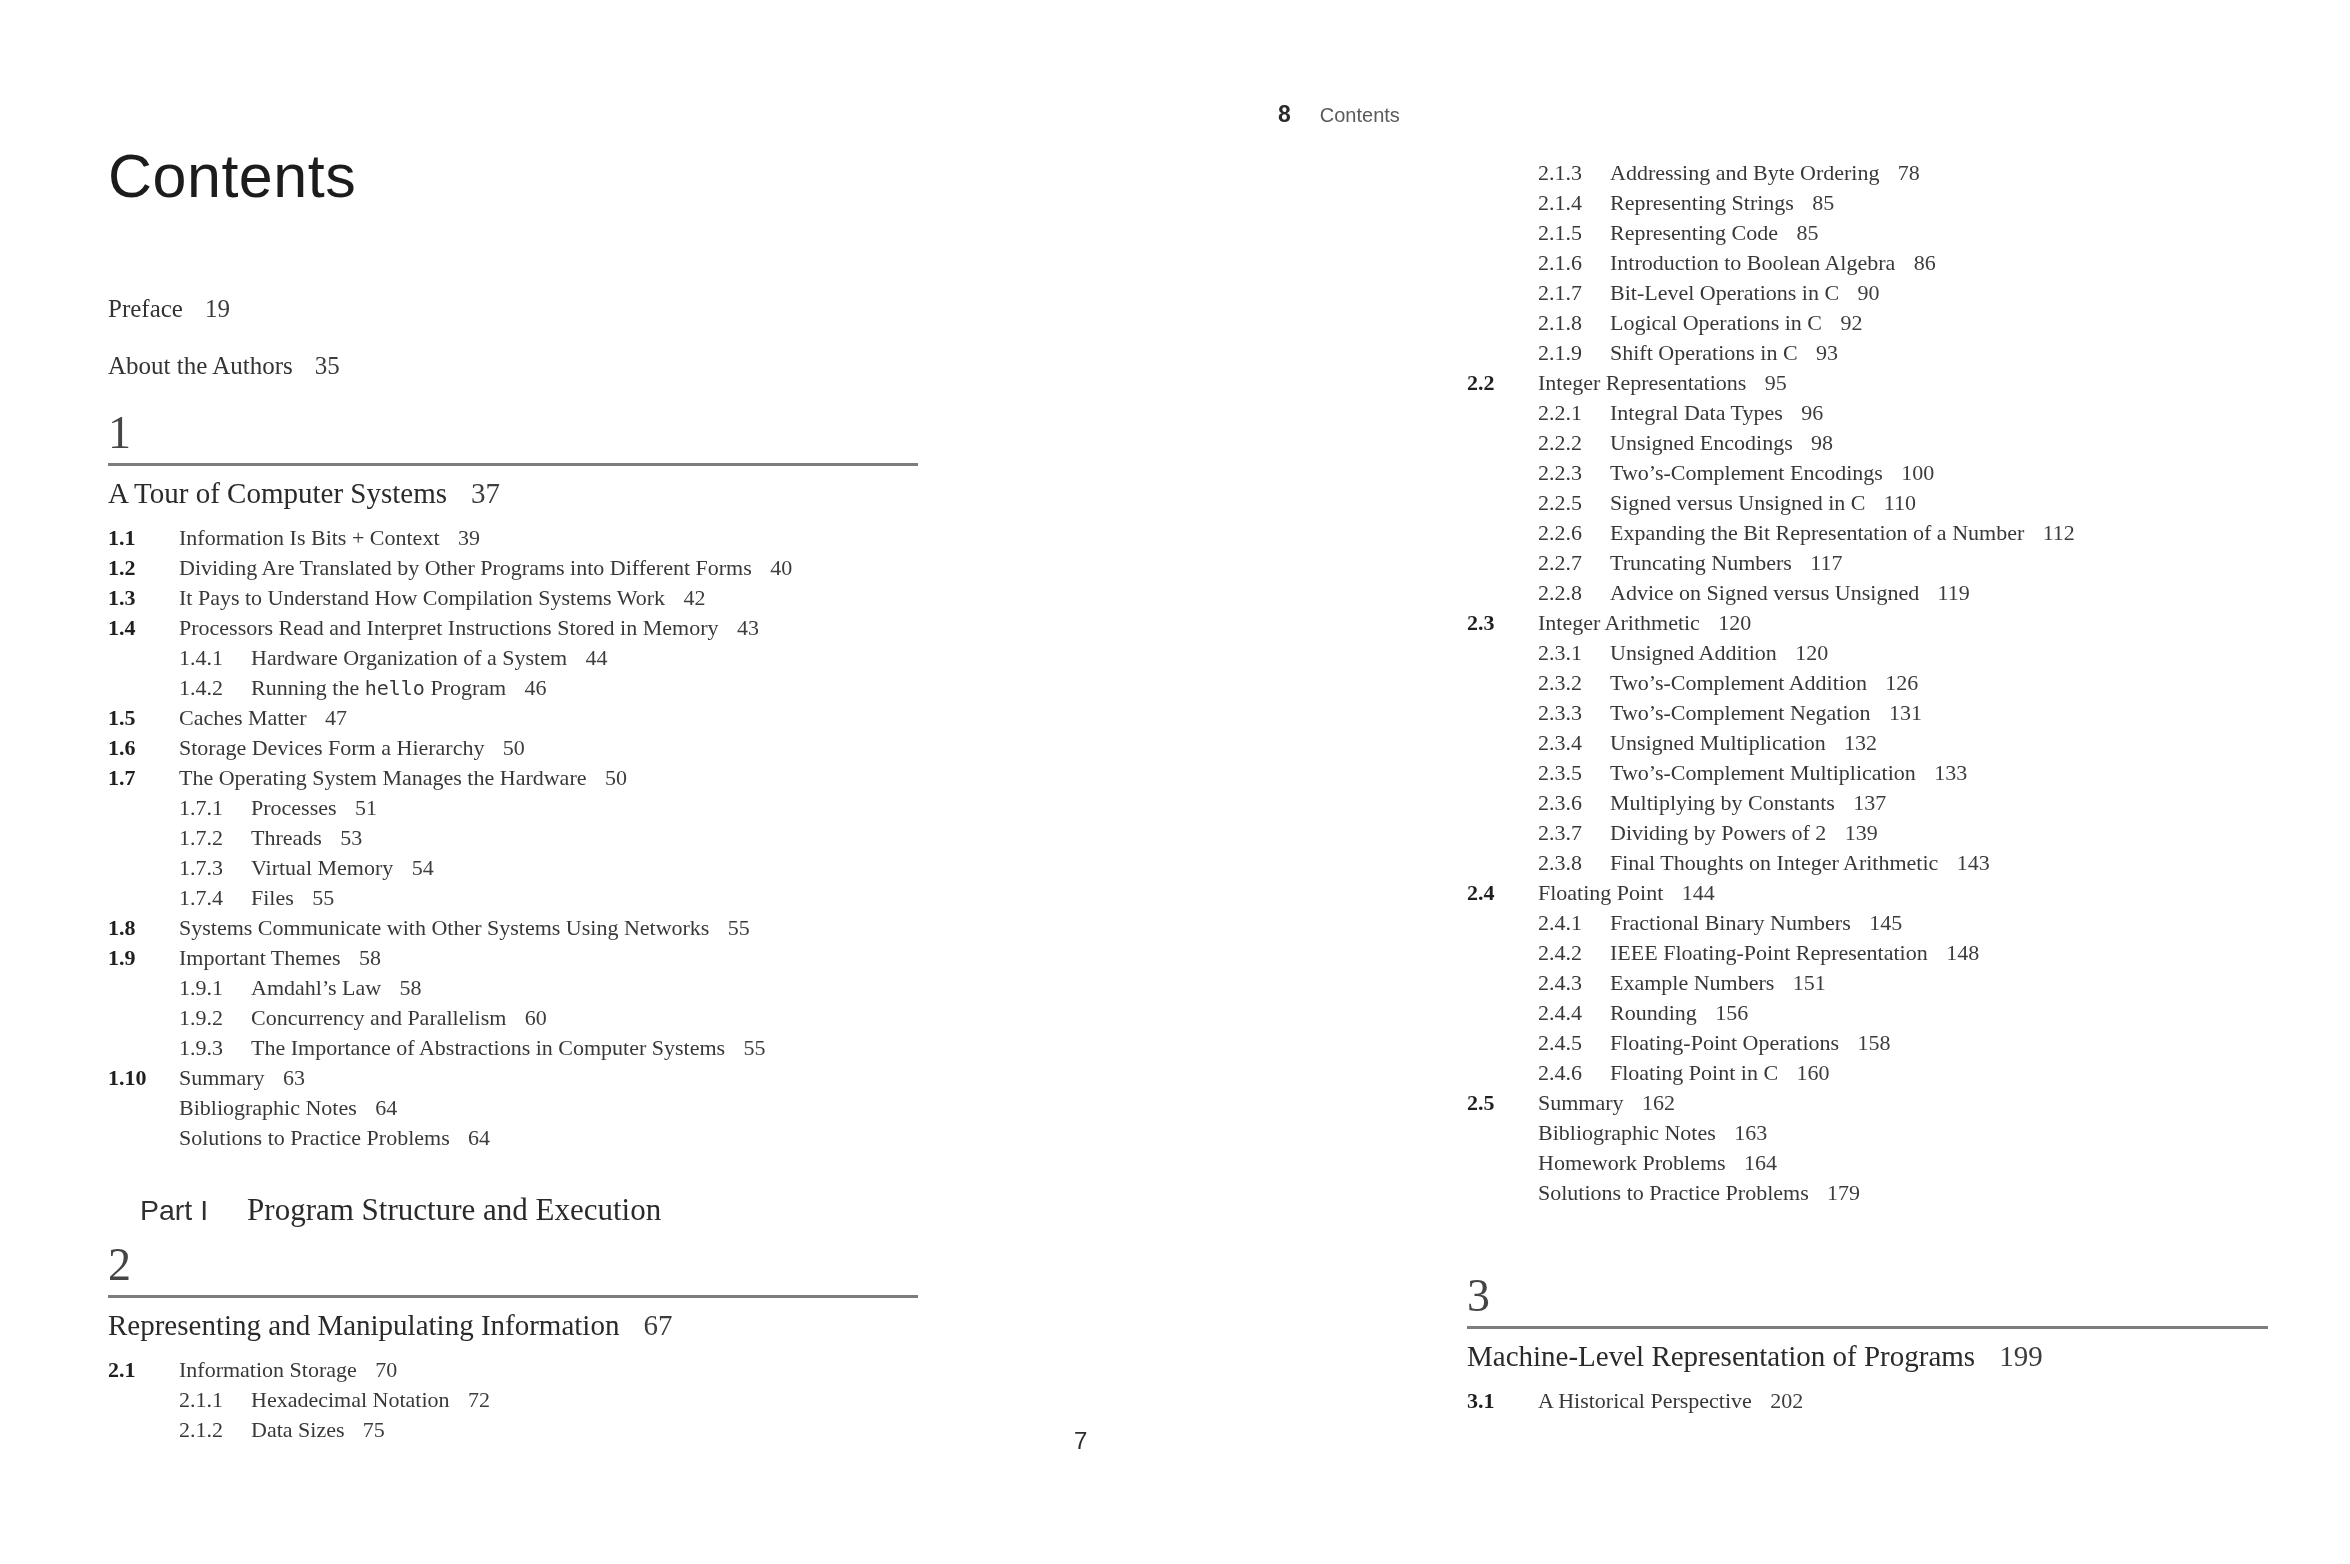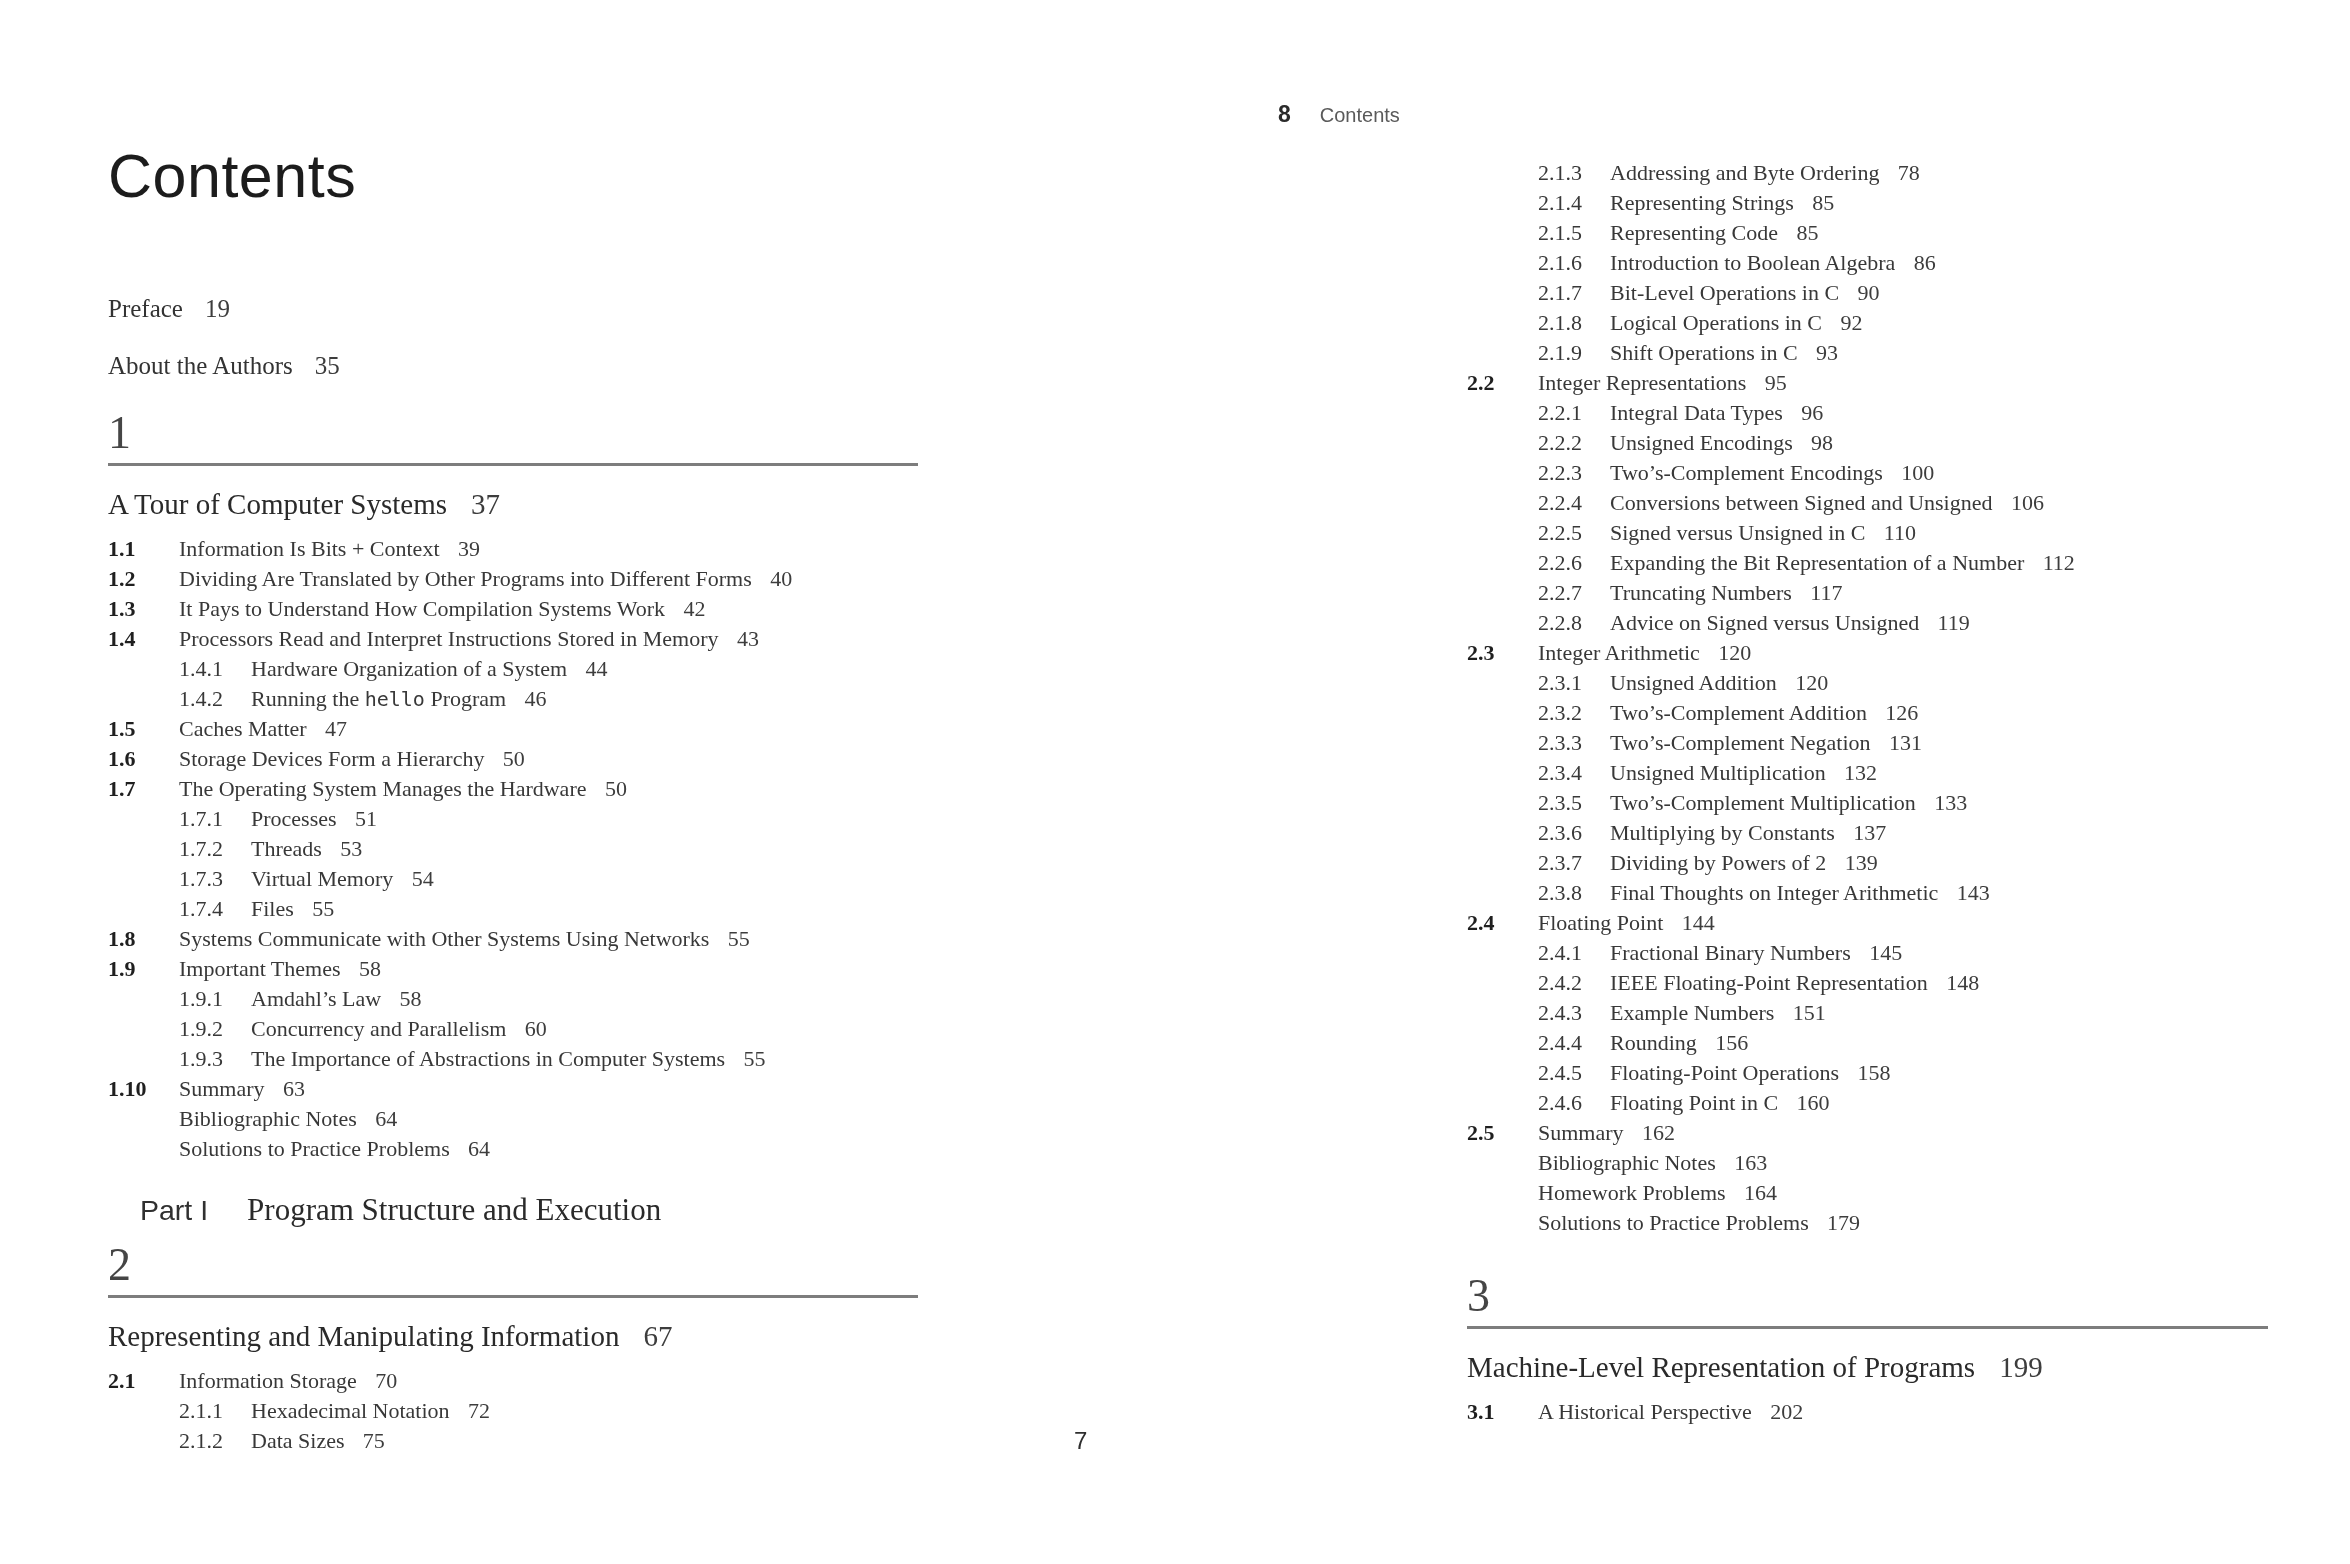--- a/index.html
+++ b/index.html
@@ -29,21 +29,21 @@
   .fm-row + .fm-row { margin-top: 24px; }
   .fm-page { margin-left: 22px; color: #3d3d3d; }
 
   
   .chapter-block { position: absolute; }
   .ch-num {
     font-family: "Liberation Serif", serif;
     font-size: 46px; line-height: 53px; font-weight: 400; color: #454545;
   }
   .ch-rule { height: 3.7px; background: #7d7d7d; margin-top: 3.7px; }
-  .ch-title-row { margin-top: 20px; font-size: 29px; line-height: 37px; color: #2a2a2a; display: flex; align-items: baseline; }
+  .ch-title-row { margin-top: 9px; font-size: 29px; line-height: 37px; color: #2a2a2a; display: flex; align-items: baseline; }
   .ch-page { margin-left: 24px; color: #3d3d3d; }
   .entries { margin-top: 11px; }
 
   
   .toc-row { display: flex; align-items: baseline; font-size: 22px; color: #383838; }
   .lh-left .toc-row  { line-height: 30px; }
   .lh-right .toc-row { line-height: 30px; }
   .toc-num  { flex: none; width: 71px; font-weight: bold; color: #1f1f1f; }
   .toc-row.sub { padding-left: 71px; }
   .toc-row.sub .toc-num { width: 72px; font-weight: normal; color: #383838; }
@@ -309,25 +309,20 @@
         <span class="toc-num">2.2.2</span>
         <span class="toc-title">Unsigned Encodings</span>
         <span class="toc-page">98</span>
       </div>
       <div class="toc-row sub">
         <span class="toc-num">2.2.3</span>
         <span class="toc-title">Two’s-Complement Encodings</span>
         <span class="toc-page">100</span>
       </div>
       <div class="toc-row sub">
-        <span class="toc-num">2.2.4</span>
-        <span class="toc-title">Conversions between Signed and Unsigned</span>
-        <span class="toc-page">106</span>
-      </div>
-      <div class="toc-row sub">
         <span class="toc-num">2.2.5</span>
         <span class="toc-title">Signed versus Unsigned in C</span>
         <span class="toc-page">110</span>
       </div>
       <div class="toc-row sub">
         <span class="toc-num">2.2.6</span>
         <span class="toc-title">Expanding the Bit Representation of a Number</span>
         <span class="toc-page">112</span>
       </div>
       <div class="toc-row sub">

